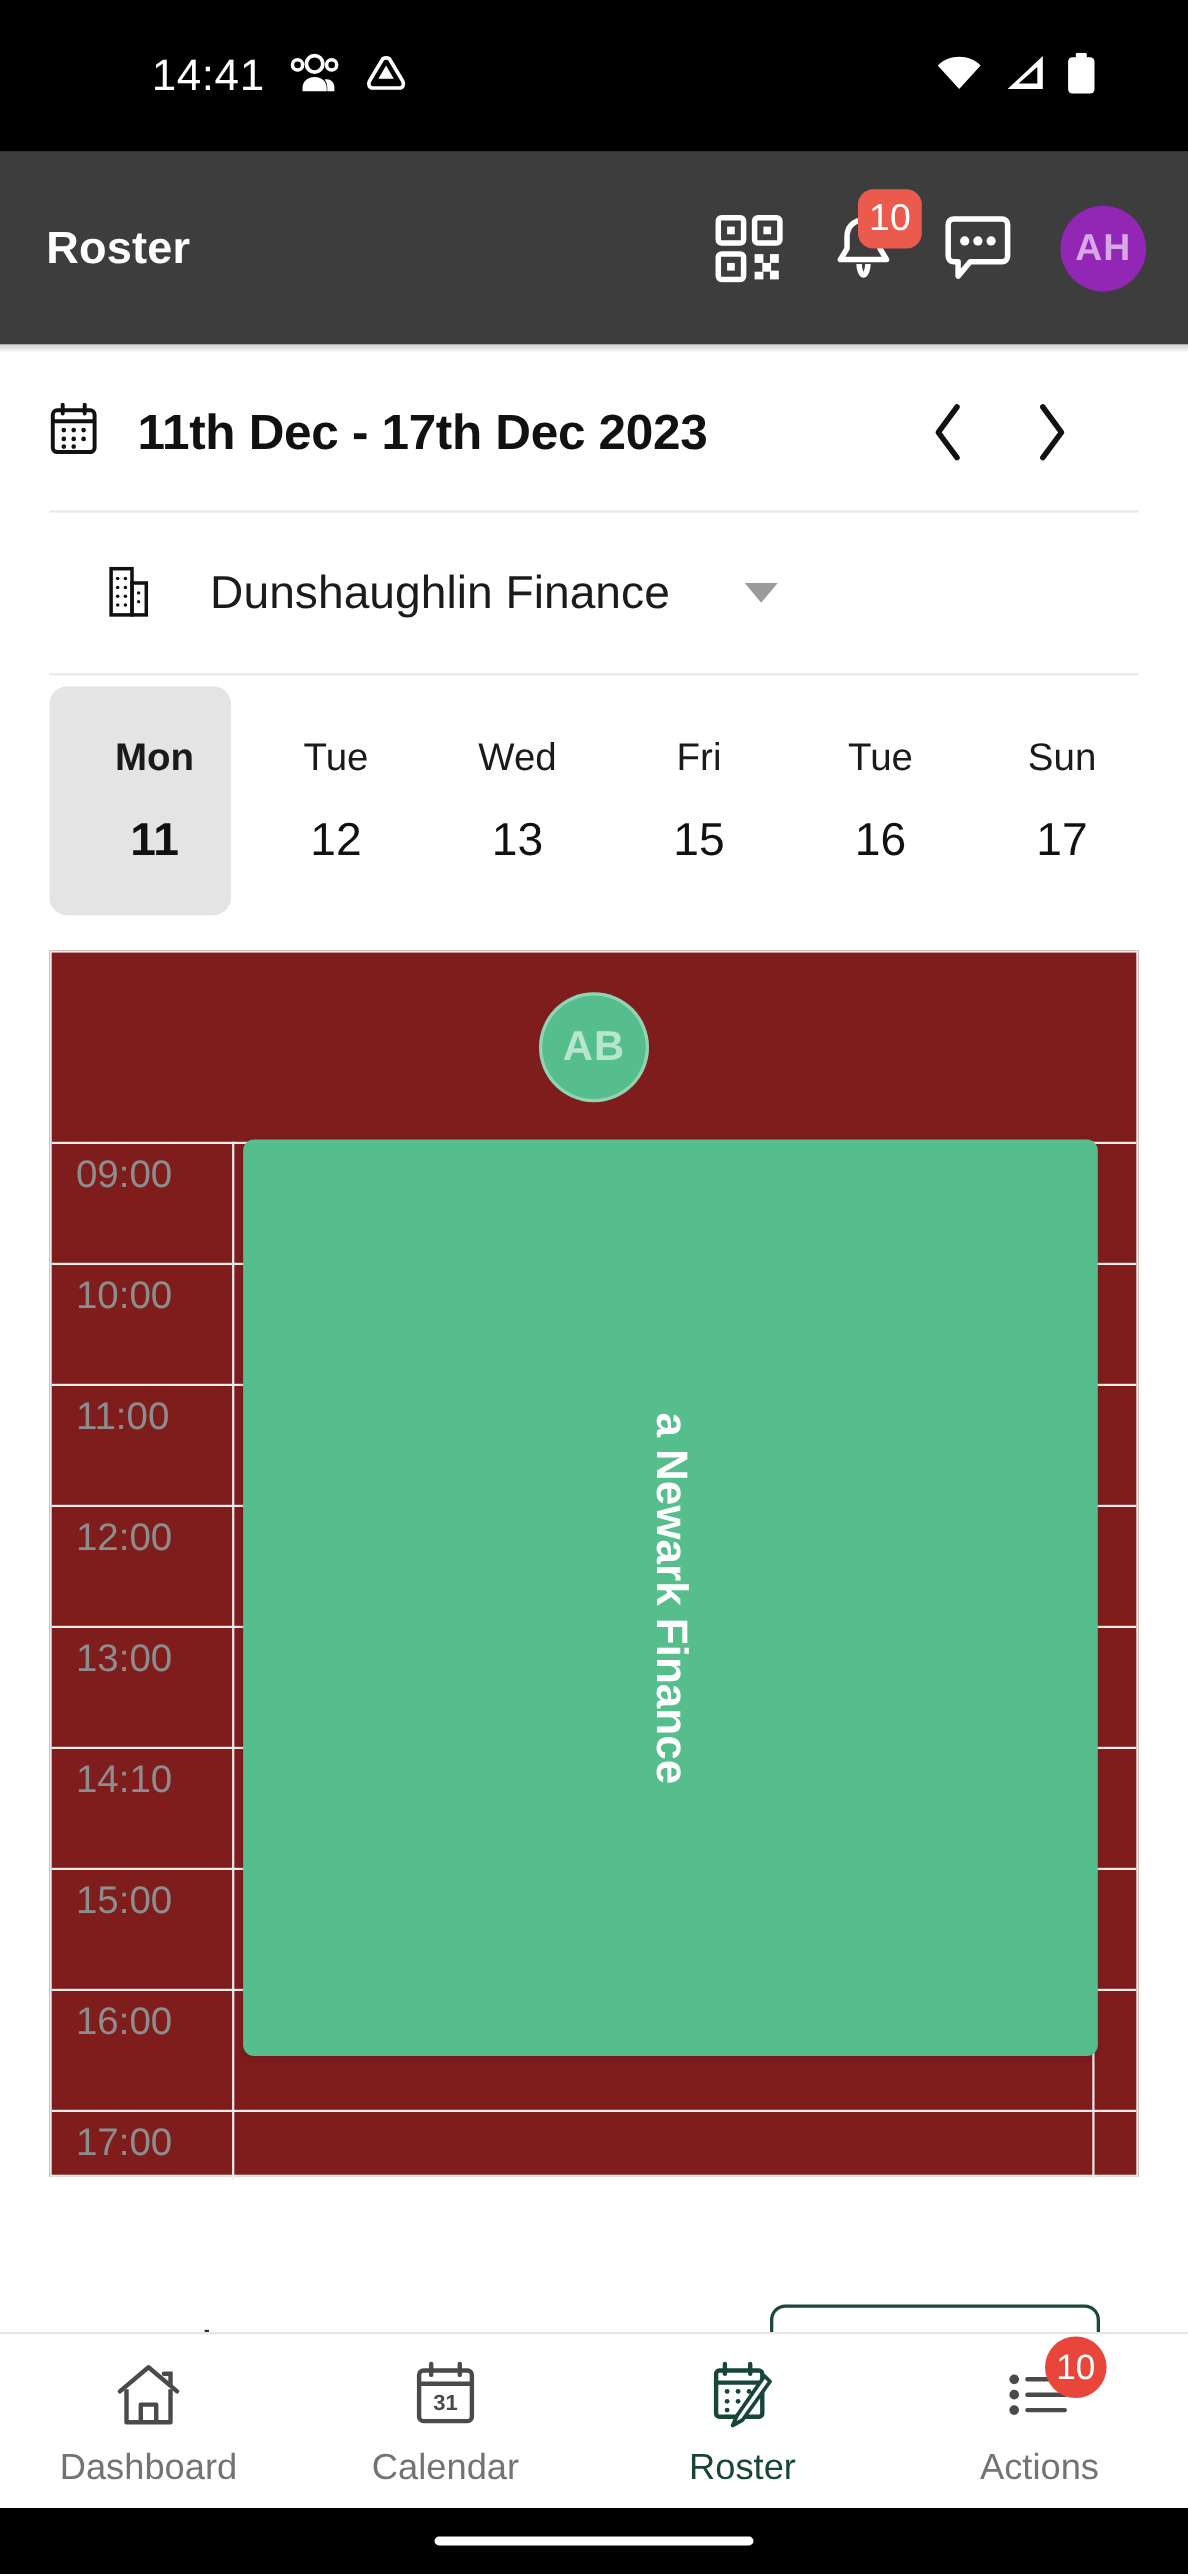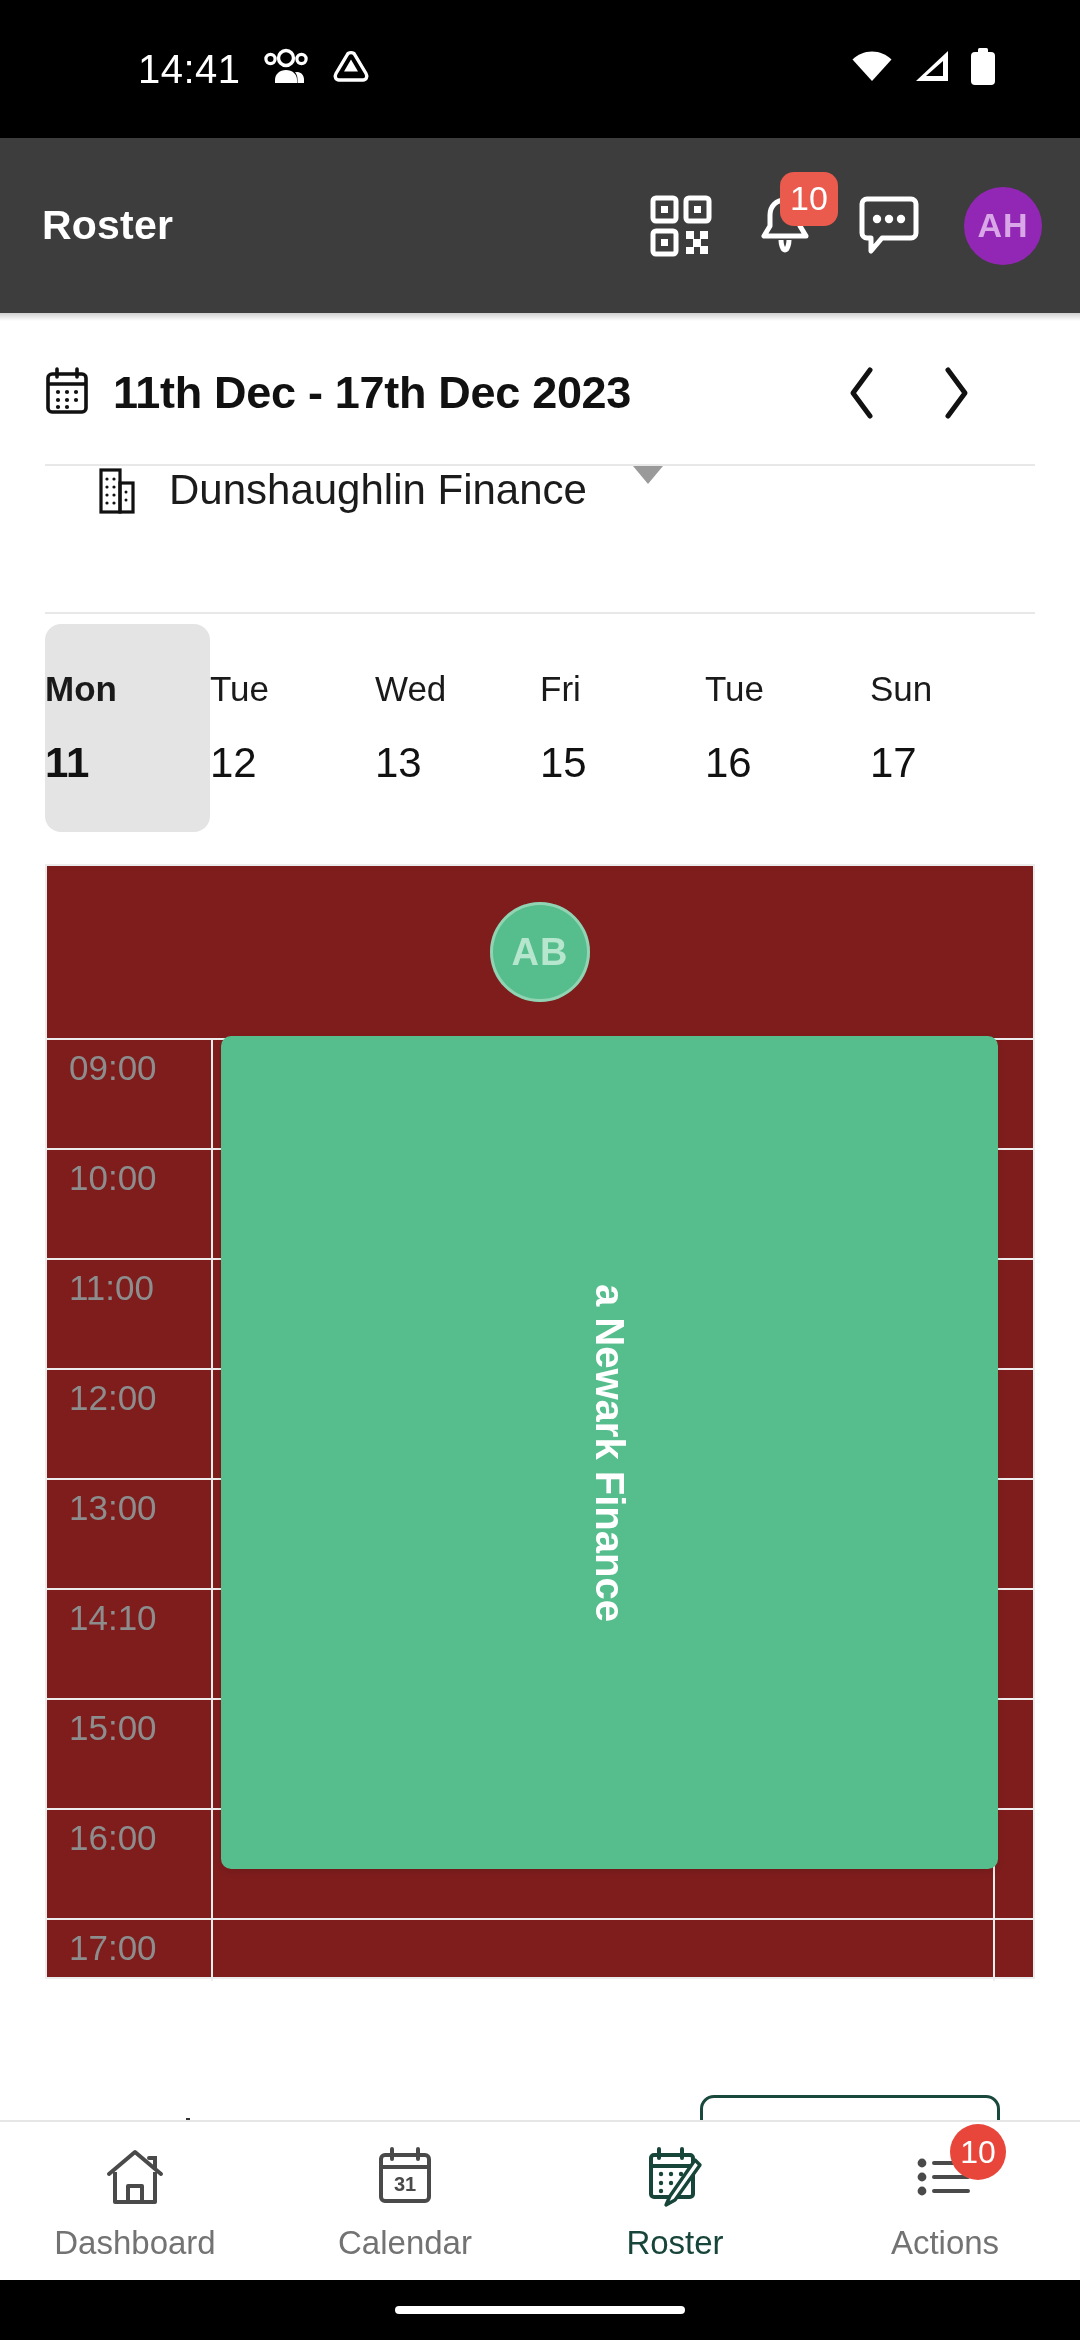--- a/index.html
+++ b/index.html
@@ -41,42 +41,42 @@
     display:flex; align-items:center; justify-content:center;
     color:#d9a7e8; font-size:34px; font-weight:600; letter-spacing:1px;
     margin-left:6px;
   }
   .appbar-shadow{ height:8px; background:linear-gradient(#cfcfcf,#ffffff); }
 
   
   .content{ background:#fff; padding:0 45px; }
 
   .date-row{
-    display:flex; align-items:center; height:145px; gap:24px;
+    display:flex; align-items:center; height:145px; gap:36px;
     border-bottom:2px solid #e8e8e8;
   }
   .date-text{ font-size:45px; font-weight:600; color:#111; letter-spacing:-.3px; }
   .date-nav{ margin-left:auto; display:flex; align-items:center; gap:48px; padding-right:56px; }
   .chev{ width:46px; height:62px; display:flex; align-items:center; justify-content:center; }
 
   .loc-row{
-    display:flex; align-items:flex-start; height:148px; gap:32px;
+    display:flex; align-items:center; height:148px; gap:54px;
     border-bottom:2px solid #e8e8e8; padding-left:52px;
   }
   .loc-text{ font-size:42px; color:#1b1b1b; font-weight:400; }
   .caret{
     width:0;height:0;border-left:15px solid transparent;border-right:15px solid transparent;
     border-top:18px solid #9a9a9a; margin-left:14px;
   }
 
   
   .days{ display:flex; height:208px; margin-top:10px; }
   .day{
-    flex:1; display:flex; flex-direction:column; 
-    justify-content:center; gap:30px; border-radius:16px;
+    flex:1; display:flex; flex-direction:column; align-items:center;
+    justify-content:center; gap:30px; border-radius:16px;padding-left:26px;
   }
   .day.selected{ background:#e4e4e4; }
   .day-name{ font-size:35px; color:#1a1a1a; }
   .day-num{ font-size:42px; color:#111; font-weight:400; }
   .day.selected .day-name,.day.selected .day-num{ font-weight:600; }
 
   
   .sched-card{
     margin-top:32px; border:2px solid #ececec; background:#7f1d1d;
     position:relative; height:1115px;

